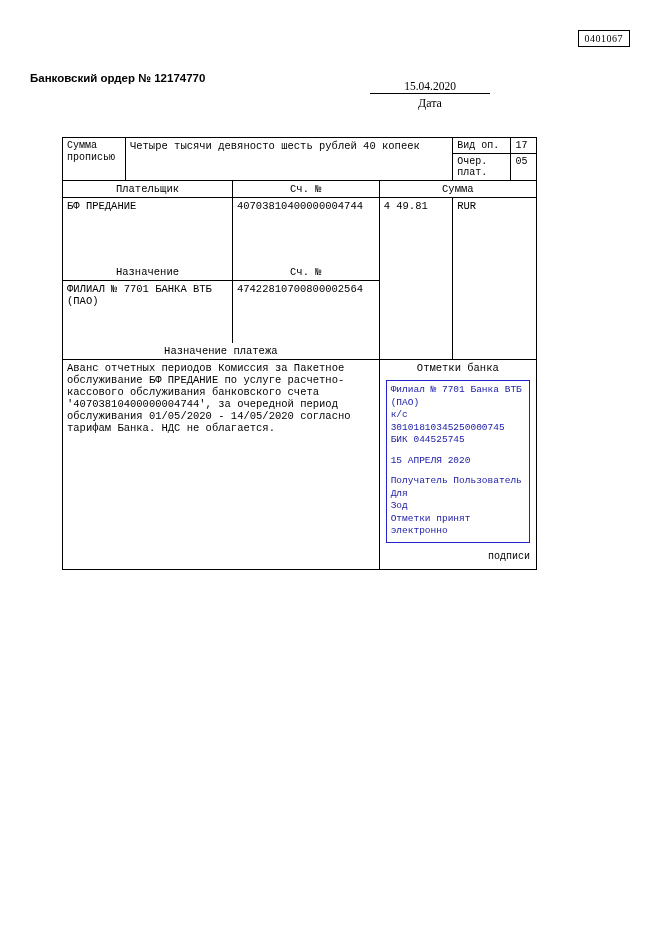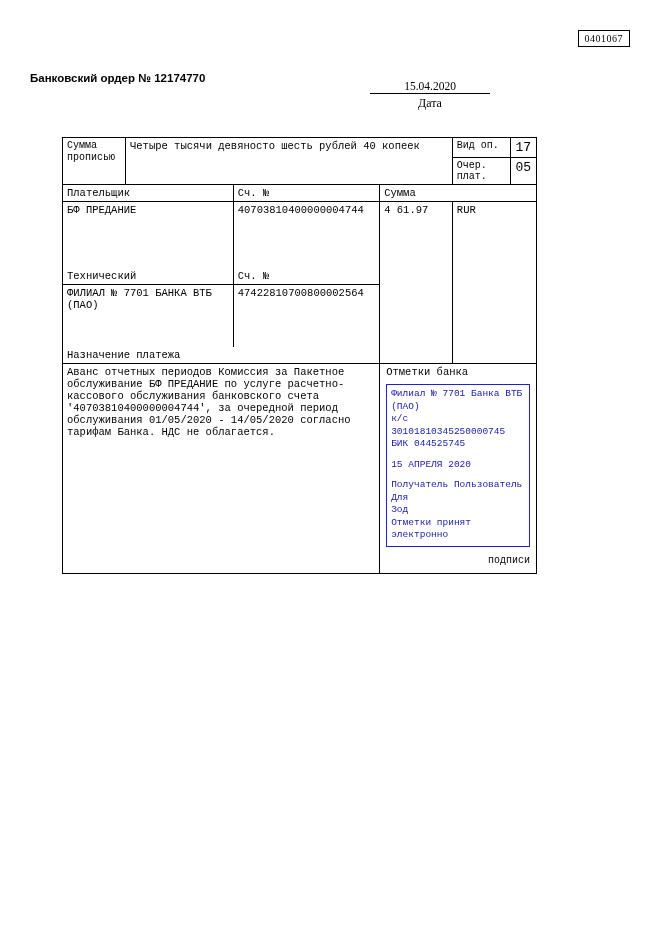--- a/index.html
+++ b/index.html
@@ -80,37 +80,36 @@
     border-collapse: collapse;
     font-size: 10.5px;
     font-family: Liberation Mono, monospace;
     margin-left: 32px;
   }
   table.main td {
     border: 1px solid #000;
     vertical-align: top;
     padding: 2px 4px;
   }
-  .center { text-align: left; }
+  .center { text-align: center; }
   .nb-b { border-bottom: none !important; }
   .nb-t { border-top: none !important; }
 
   .lbl-small {
     font-size: 10px;
     line-height: 12px;
   }
   .amount-words {
     font-size: 10.5px;
   }
   .vid-op-label {
     font-size: 10px;
   }
   .num-cell {
-    text-align: center;
-    font-size: 13px;
+    font-size: 10px;
   }
 
   .cell-pad-top {
     padding-top: 3px;
   }
 
   .purpose-text {
     font-size: 10.5px;
     line-height: 12px;
     padding: 3px 4px;
@@ -174,26 +173,26 @@
 
     <tr>
       <td colspan="2" class="center">Плательщик</td>
       <td class="center">Сч. №</td>
       <td colspan="3" class="center">Сумма</td>
     </tr>
 
     <tr>
       <td colspan="2" class="nb-b cell-pad-top" style="height:62px">БФ ПРЕДАНИЕ</td>
       <td class="nb-b cell-pad-top">40703810400000004744</td>
-      <td rowspan="4" class="cell-pad-top">4 61.97</td>
+      <td rowspan="4" class="cell-pad-top">4 49.81</td>
       <td rowspan="4" colspan="2" class="cell-pad-top">RUR</td>
     </tr>
 
     <tr>
-      <td colspan="2" class="center nb-t">Технический</td>
+      <td colspan="2" class="center nb-t">Назначение</td>
       <td class="center nb-t">Сч. №</td>
     </tr>
 
     <tr>
       <td colspan="2" class="nb-b cell-pad-top" style="height:58px">ФИЛИАЛ № 7701 БАНКА ВТБ (ПАО)</td>
       <td class="nb-b cell-pad-top">47422810700800002564</td>
     </tr>
 
     <tr>
       <td colspan="3" class="center nb-t">Назначение платежа</td>

